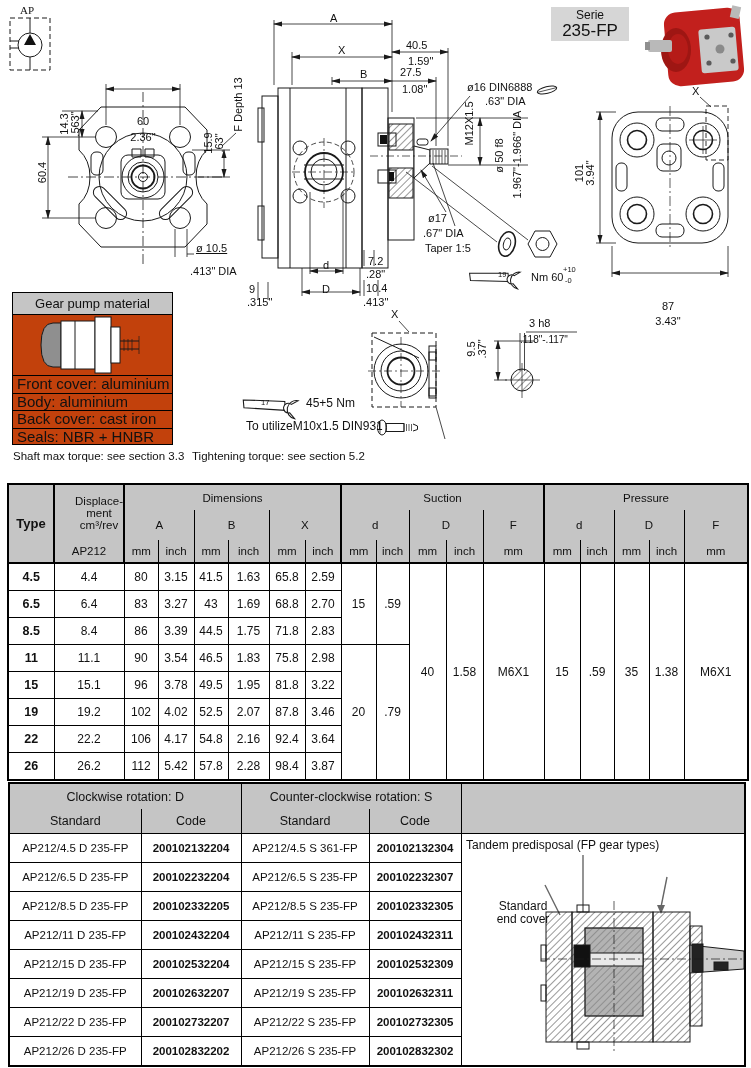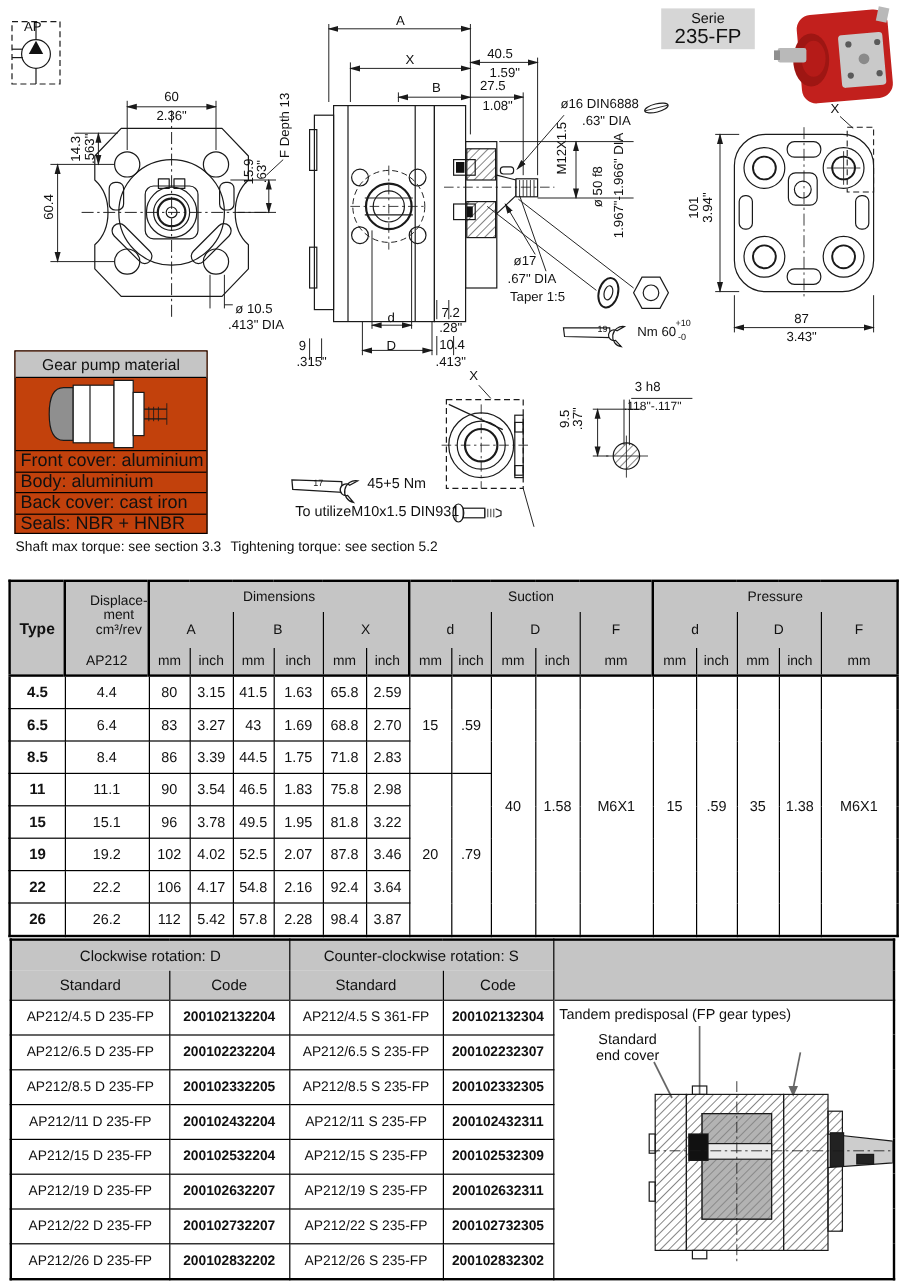--- a/index.html
+++ b/index.html
@@ -1,20 +1,20 @@
 <!DOCTYPE html>
 <html><head>
 <meta charset="utf-8">
 <style>
   html,body{margin:0;padding:0;background:#fff;}
   .page{position:relative;width:751px;height:1068px;background:#fff;overflow:hidden;
         font-family:"Liberation Sans","DejaVu Sans",sans-serif;color:#111;}
   svg{position:absolute;left:0;top:0;}
   .lb{position:absolute;font-size:11px;line-height:1.12;white-space:nowrap;color:#111;}
-  .c{text-align:center;}
+  .c{text-align:center;margin-top:40px;}
   .f12{font-size:12px;}
   .f10{font-size:10px;}
   .f8{font-size:7.5px;}
   .note{font-size:11.5px;}
   .rot{position:absolute;transform:rotate(-90deg);font-size:11px;line-height:11px;
        white-space:nowrap;text-align:center;}
   .rot2{line-height:11px;}
   
   .serie{position:absolute;left:551px;top:7px;width:78px;height:34px;background:#d6d6d6;
          text-align:center;}
@@ -288,35 +288,35 @@
       <line x1="524.5" y1="333" x2="524.5" y2="371" stroke-width=".8"></line>
       <circle cx="522" cy="380" r="11" fill="url(#hp)"></circle>
       <line x1="505" y1="380" x2="540" y2="380" stroke-width=".7"></line>
       <line x1="522" y1="363" x2="522" y2="398" stroke-width=".7"></line>
       <line x1="494" y1="341" x2="534" y2="341" stroke-width=".8"></line>
       <line x1="494" y1="380" x2="507" y2="380" stroke-width=".8"></line>
       <line x1="498" y1="341" x2="498" y2="380" stroke-width=".8" marker-start="url(#ar)" marker-end="url(#ar)"></line>
     </g>
   </svg>
 
-  <div class="lb" style="left:20px;top:17px;">AP</div>
+  <div class="lb" style="left:20px;top:4px;font-family:Liberation Serif, serif;">AP</div>
 
   <div class="lb c" style="left:113px;top:75px;width:60px;">60</div>
   <div class="lb c" style="left:113px;top:91px;width:60px;">2.36"</div>
   <div class="rot rot2" style="left:53px;top:113px;width:34px;">
       <div>14.3</div>
       <div>.563"</div>
     </div>
   <div class="rot" style="left:27px;top:167px;width:30px;">60.4</div>
   <div class="rot rot2" style="left:199px;top:132px;width:30px;">
       <div>15.9</div>
       <div>.63"</div>
     </div>
   <div class="rot" style="left:207px;top:99px;width:62px;">F Depth 13</div>
-  <div class="lb" style="left:196px;top:252px;">ø 10.5</div>
+  <div class="lb" style="left:196px;top:242px;text-decoration:underline;">ø 10.5</div>
   <div class="lb" style="left:190px;top:265px;">.413" DIA</div>
 
   <div class="lb" style="left:330px;top:12px;">A</div>
   <div class="lb" style="left:338px;top:44px;">X</div>
   <div class="lb" style="left:360px;top:68px;">B</div>
   <div class="lb" style="left:406px;top:39px;">40.5</div>
   <div class="lb" style="left:408px;top:55px;">1.59"</div>
   <div class="lb" style="left:400px;top:66px;">27.5</div>
   <div class="lb" style="left:402px;top:83px;">1.08"</div>
   <div class="lb" style="left:467px;top:81px;">ø16 DIN6888</div>

